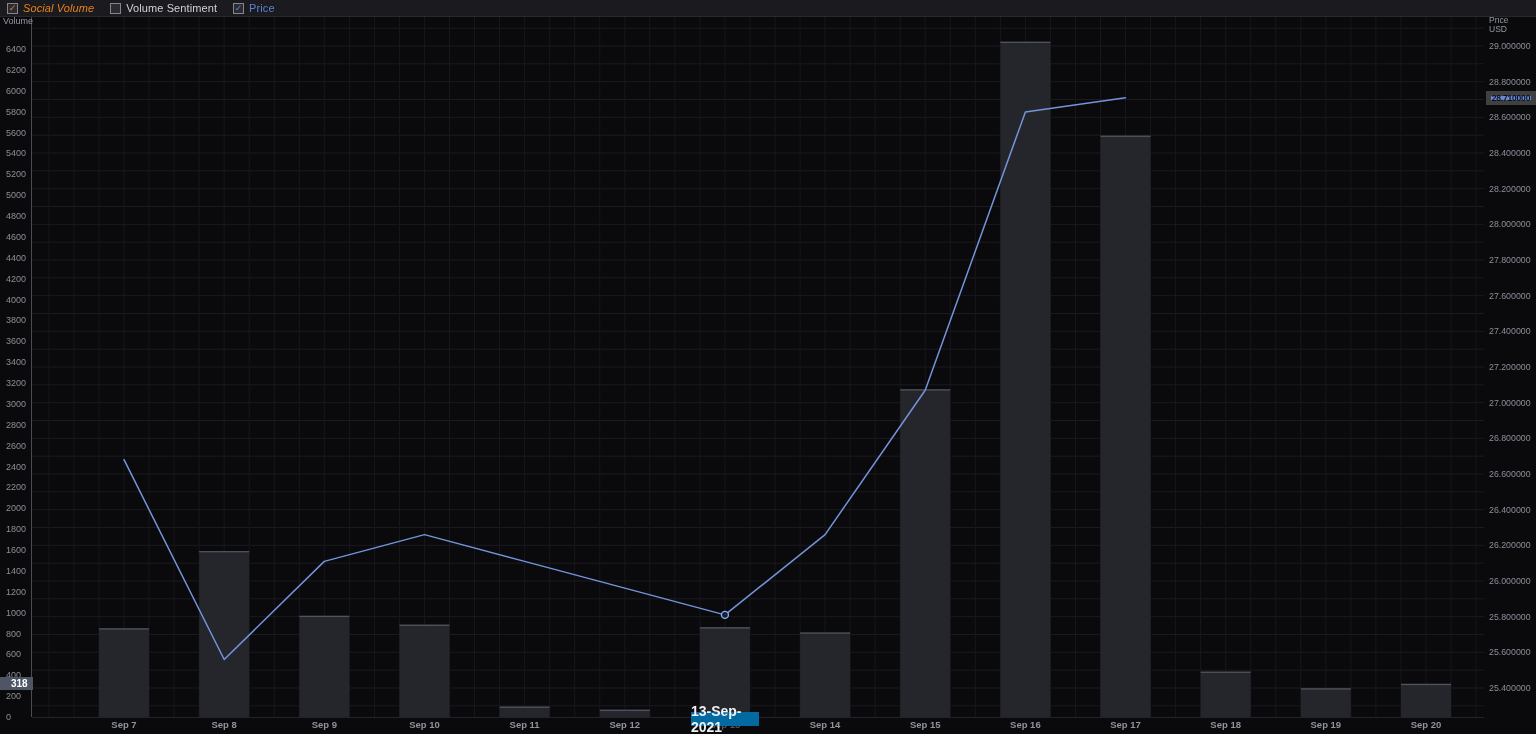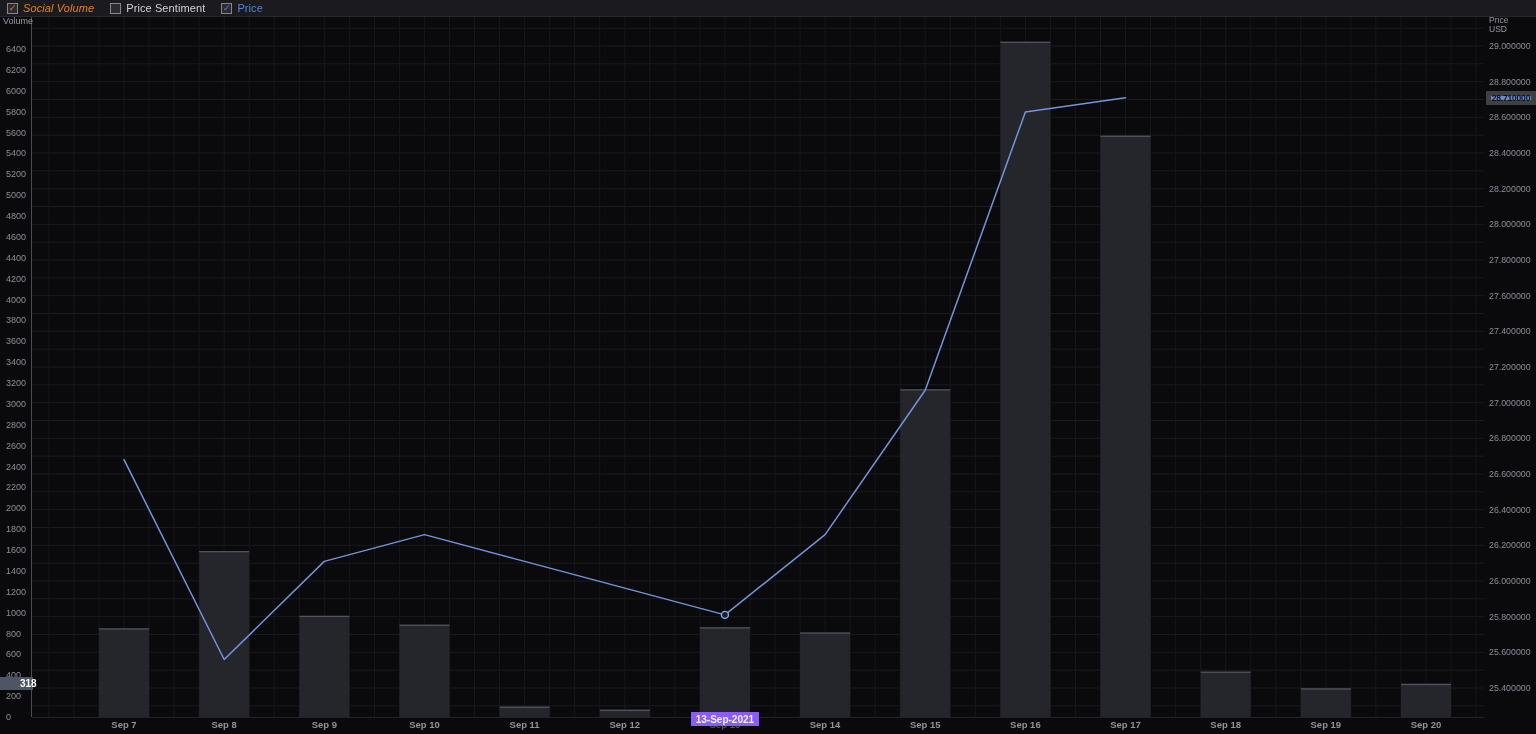--- a/index.html
+++ b/index.html
@@ -22,43 +22,43 @@
     display:flex;align-items:center;justify-content:center;
     font-size:9px;line-height:8px;margin-right:5px;flex:0 0 auto;
   }
   .legend-label{font-size:11px;letter-spacing:.1px}
   
   #chart{position:absolute;top:0;left:0;z-index:1}
   
   .tag{position:absolute;font-weight:bold;display:flex;align-items:center;z-index:4;box-sizing:border-box}
   #vol-tag{
     left:0;top:677px;width:33px;height:13px;
-    background:#4e5665;color:#ffffff;font-size:10px;padding-left:20px;
+    background:#4e5665;color:#ffffff;font-size:10px;padding-left:11px;
   }
   #price-tag{
     left:1486px;top:91px;width:50px;height:14px;
     background:#6d88cc;border:5px solid #404040;color:#051126;
     font-size:8.5px;justify-content:center;letter-spacing:-0.2px;
   }
   #date-tag{
     top:712px;width:68px;height:14px;
-    background:#8b5cf6;color:#f0f0f0;font-size:10px;justify-content:center;
+    background:#0369a1;color:#f0f0f0;font-size:14px;justify-content:center;
   }
 </style>
 </head>
 <body>
 
 <div class="legendbar">
   <div class="legend-item">
     <span class="cb" style="color: rgb(232, 130, 30);">✓</span>
     <span class="legend-label" style="color: rgb(232, 130, 30); font-style: italic;">Social Volume</span>
   </div>
   <div class="legend-item">
     <span class="cb"></span>
-    <span class="legend-label" style="color: rgb(207, 210, 214);">Price Sentiment</span>
+    <span class="legend-label" style="color: rgb(207, 210, 214);">Volume Sentiment</span>
   </div>
   <div class="legend-item">
     <span class="cb" style="color: rgb(94, 130, 210);">✓</span>
     <span class="legend-label" style="color: rgb(94, 130, 210);">Price</span>
   </div>
 </div>
 
 <svg id="chart" width="1536" height="734">
     <rect x="0" y="0" width="1536" height="734" fill="#0a0a0d"></rect>
     <line x1="32" y1="28.166666666666675" x2="1484" y2="28.166666666666675" stroke="#1a1a20" stroke-width="1"></line>

